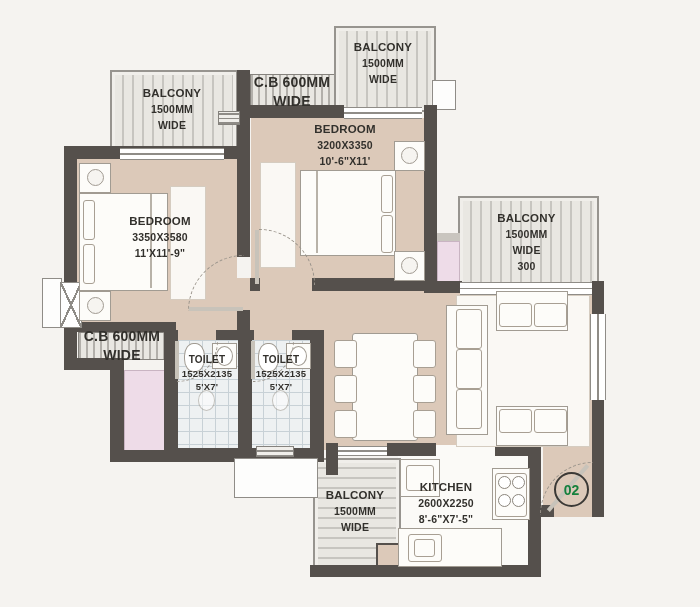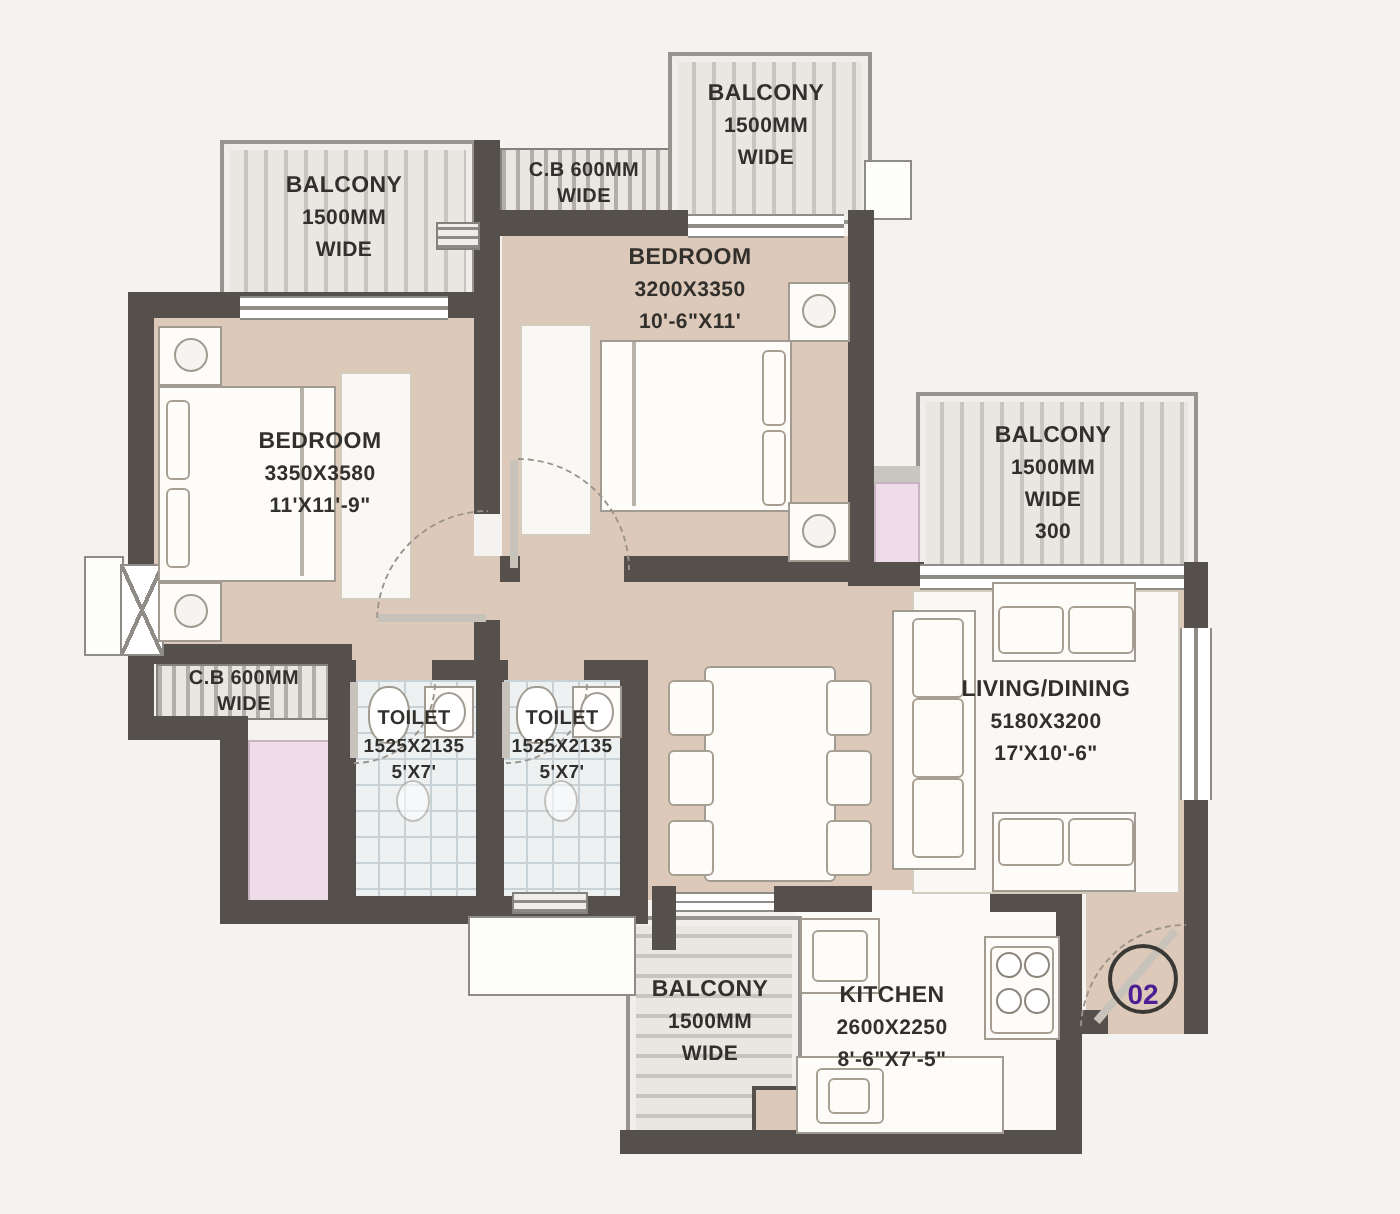--- a/index.html
+++ b/index.html
@@ -40,23 +40,23 @@
      linear-gradient(to top right, transparent calc(50% - 1px), #8f8c87 calc(50% - 1px) calc(50% + 1px), transparent calc(50% + 1px)),
      linear-gradient(to bottom right, transparent calc(50% - 1px), #8f8c87 calc(50% - 1px) calc(50% + 1px), transparent calc(50% + 1px)),
      #ffffff;
      border:1px solid #8f8c87;}
   .lbl{position:absolute;display:flex;flex-direction:column;align-items:center;justify-content:center;
        text-align:center;font-weight:700;color:#32302c;letter-spacing:.2px;line-height:1.5;
        font-size:10.5px;z-index:8;}
   .lbl .l1{font-size:11.5px;}
   .lbl.small{font-size:9.5px;line-height:1.4;}
   .lbl.small .l1{font-size:10px;}
-  .lbl.cbl{font-size:10px;line-height:1.35;}
-  .badge{border:2px solid #3b3936;border-radius:50%;display:flex;align-items:flex-end;
-         justify-content:center;font-weight:700;font-size:14px;color:#4c1d95;z-index:9;background:transparent;}
+  .lbl.cbl{font-size:14px;line-height:1.35;}
+  .badge{border:2px solid #3b3936;border-radius:50%;display:flex;align-items:center;
+         justify-content:center;font-weight:700;font-size:14px;color:#15803d;z-index:9;background:transparent;}
   .z2{z-index:2}.z3{z-index:3}.z4{z-index:4}.z5{z-index:5}.z6{z-index:6}.z7{z-index:7}
 </style>
 </head>
 <body>
 
 <div class="plan">
 
   <div class="a beige z2" style="left:77px;top:159px;width:160px;height:163px"></div>
   <div class="a beige z2" style="left:251px;top:118px;width:173px;height:160px"></div>
   <div class="a beige z2" style="left:176px;top:278px;width:261px;height:172px"></div>
@@ -213,45 +213,40 @@
     <span class="l1">BEDROOM</span>
     <span>3350X3580</span>
     <span>11'X11'-9"</span>
   </div>
   <div class="lbl" style="left:460px;top:204px;width:133px;height:76px">
     <span class="l1">BALCONY</span>
     <span>1500MM</span>
     <span>WIDE</span>
     <span>300</span>
   </div>
-  <div class="lbl" style="left:445px;top:334px;width:156px;height:54px">
-    <span class="l1">LIVING/DINING</span>
-    <span>5180X3200</span>
-    <span>17'X10'-6"</span>
-  </div>
   <div class="lbl cbl" style="left:80px;top:333px;width:84px;height:26px">
     <span>C.B 600MM</span>
     <span>WIDE</span>
   </div>
   <div class="lbl small" style="left:176px;top:350px;width:62px;height:46px">
     <span class="l1">TOILET</span>
     <span>1525X2135</span>
     <span>5'X7'</span>
   </div>
   <div class="lbl small" style="left:250px;top:350px;width:62px;height:46px">
     <span class="l1">TOILET</span>
     <span>1525X2135</span>
     <span>5'X7'</span>
   </div>
   <div class="lbl" style="left:315px;top:482px;width:80px;height:58px">
     <span class="l1">BALCONY</span>
     <span>1500MM</span>
     <span>WIDE</span>
   </div>
-  <div class="lbl" style="left:398px;top:487px;width:96px;height:54px">
+  <div class="lbl" style="left:398px;top:476px;width:96px;height:54px">
     <span class="l1">KITCHEN</span>
     <span>2600X2250</span>
     <span>8'-6"X7'-5"</span>
   </div>
 
   <div class="a badge" style="left:554px;top:472px;width:31px;height:31px">
     <span>02</span>
   </div>
 
 </div>

